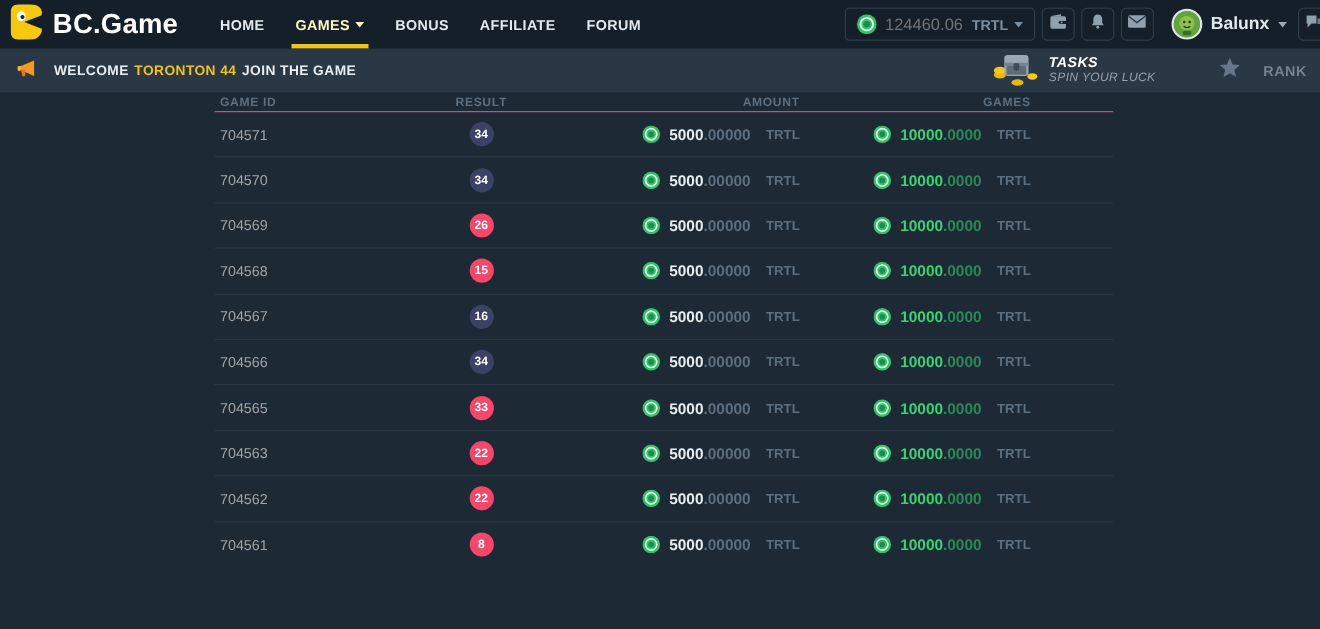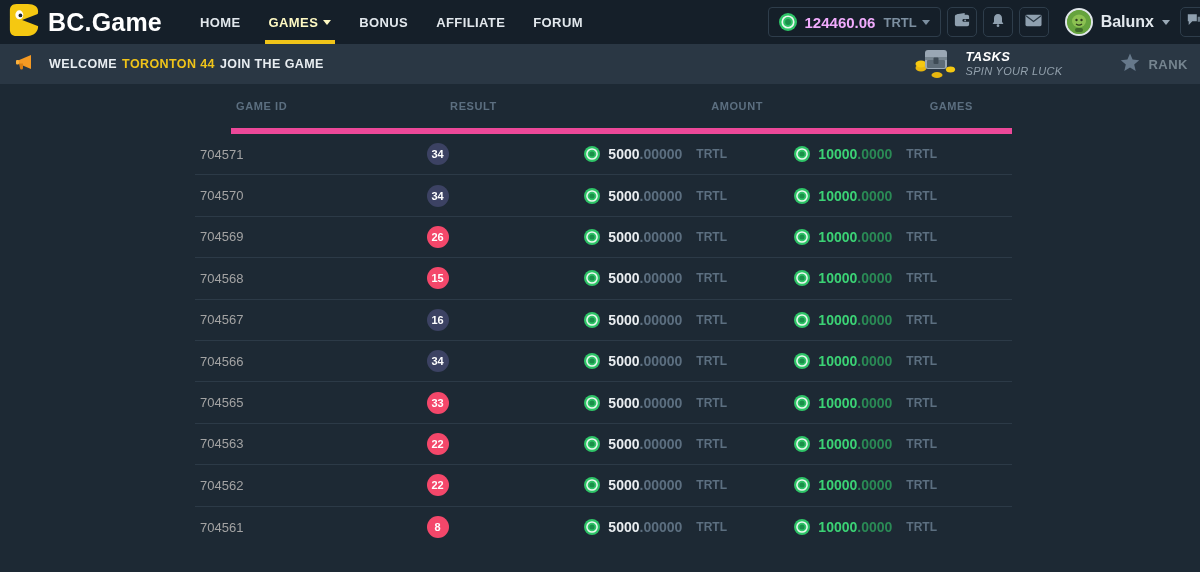--- a/index.html
+++ b/index.html
@@ -24,21 +24,21 @@
   .nav-item.active .active-underline {
     position:absolute; left:-4px; right:-4px; bottom:0; height:4px; background:#F0C419;
   }
   .caret { width:0; height:0; border-left:4px solid transparent; border-right:4px solid transparent; border-top:5px solid currentColor; display:inline-block; }
 
   .nav-right { margin-left:auto; display:flex; align-items:center; }
   .balance-box {
     display:flex; align-items:center; gap:8px; height:30px; padding:0 10px;
     border:1px solid #2E3D4B; border-radius:4px; cursor:pointer;
   }
-  .balance-amount { color:#f0abfc; font-size:15px; font-weight:700;text-align:center; }
+  .balance-amount { color:#737373; font-size:15px; font-weight:400;text-align:center; }
   .balance-currency { color:#7C8FA0; font-size:13px; font-weight:700; display:flex; align-items:center; gap:5px; }
   .icon-btn {
     width:30px; height:30px; margin-left:6px; border:1px solid #2E3D4B; border-radius:5px;
     display:flex; align-items:center; justify-content:center; cursor:pointer; color:#8FA0AF;
   }
   .user-chip { display:flex; align-items:center; gap:8px; margin-left:16px; cursor:pointer; color:#9AA9B6; }
   .avatar {
     width:28px; height:28px; border-radius:50%; background:#65A33D; border:2px solid #DFE5E9;
     display:flex; align-items:center; justify-content:center; overflow:hidden;
   }
@@ -53,29 +53,29 @@
   
   .banner { height:40px; background:#2A3744; display:flex; align-items:center; }
   .banner-left { display:flex; align-items:center; gap:13px; margin-left:14px; }
   .welcome-text { display:flex; gap:5px; font-size:12.5px; font-weight:700; letter-spacing:.4px; color:#E8EDF1; }
   .welcome-name { color:#F0C419; }
   .banner-right { margin-left:auto; display:flex; align-items:center; padding-right:12px; }
   .tasks-block { display:flex; align-items:center; gap:10px; cursor:pointer; }
   .tasks-text { font-style:italic; line-height:1.25; }
   .tasks-title { color:#FFFFFF; font-size:13px; font-weight:700; letter-spacing:.3px; }
   .tasks-subtitle { color:#93A1AD; font-size:11px; letter-spacing:.3px; }
-  .rank-block { display:flex; align-items:center; gap:8px; margin-left:58px; cursor:pointer; }
+  .rank-block { display:flex; align-items:center; gap:20px; margin-left:58px; cursor:pointer; }
   .rank-label { color:#75848F; font-size:13px; font-weight:600; letter-spacing:.5px; }
 
   
   .bets-table { margin-left:195px; width:817px; }
   .thead, .trow {
     display:grid; grid-template-columns:180px 125px 227px 210px 75px; align-items:center;
   }
-  .thead { height:50px; border-bottom:6px solid #ec4899;margin-left:36px; }
+  .thead { height:18px; border-bottom:1px solid #ec4899; }
   .th { color:#5C6F80; font-size:11px; font-weight:600; letter-spacing:.6px; }
   .th.c-id { padding-left:5px; text-align:left; }
   .th.c-result { text-align:center; }
   .th.c-amount, .th.c-profit { text-align:right; }
   .trow { height:41.4px; border-bottom:1px solid #2C3A47; cursor:pointer; }
   .trow:last-child { border-bottom:none; }
   .cell.c-id { padding-left:5px; color:#a3a3a3; font-size:13px; }
   .cell.c-result { display:flex; justify-content:center; }
   .badge {
     width:22px; height:22px; border-radius:50%; color:#FFFFFF; font-size:11px; font-weight:700;

